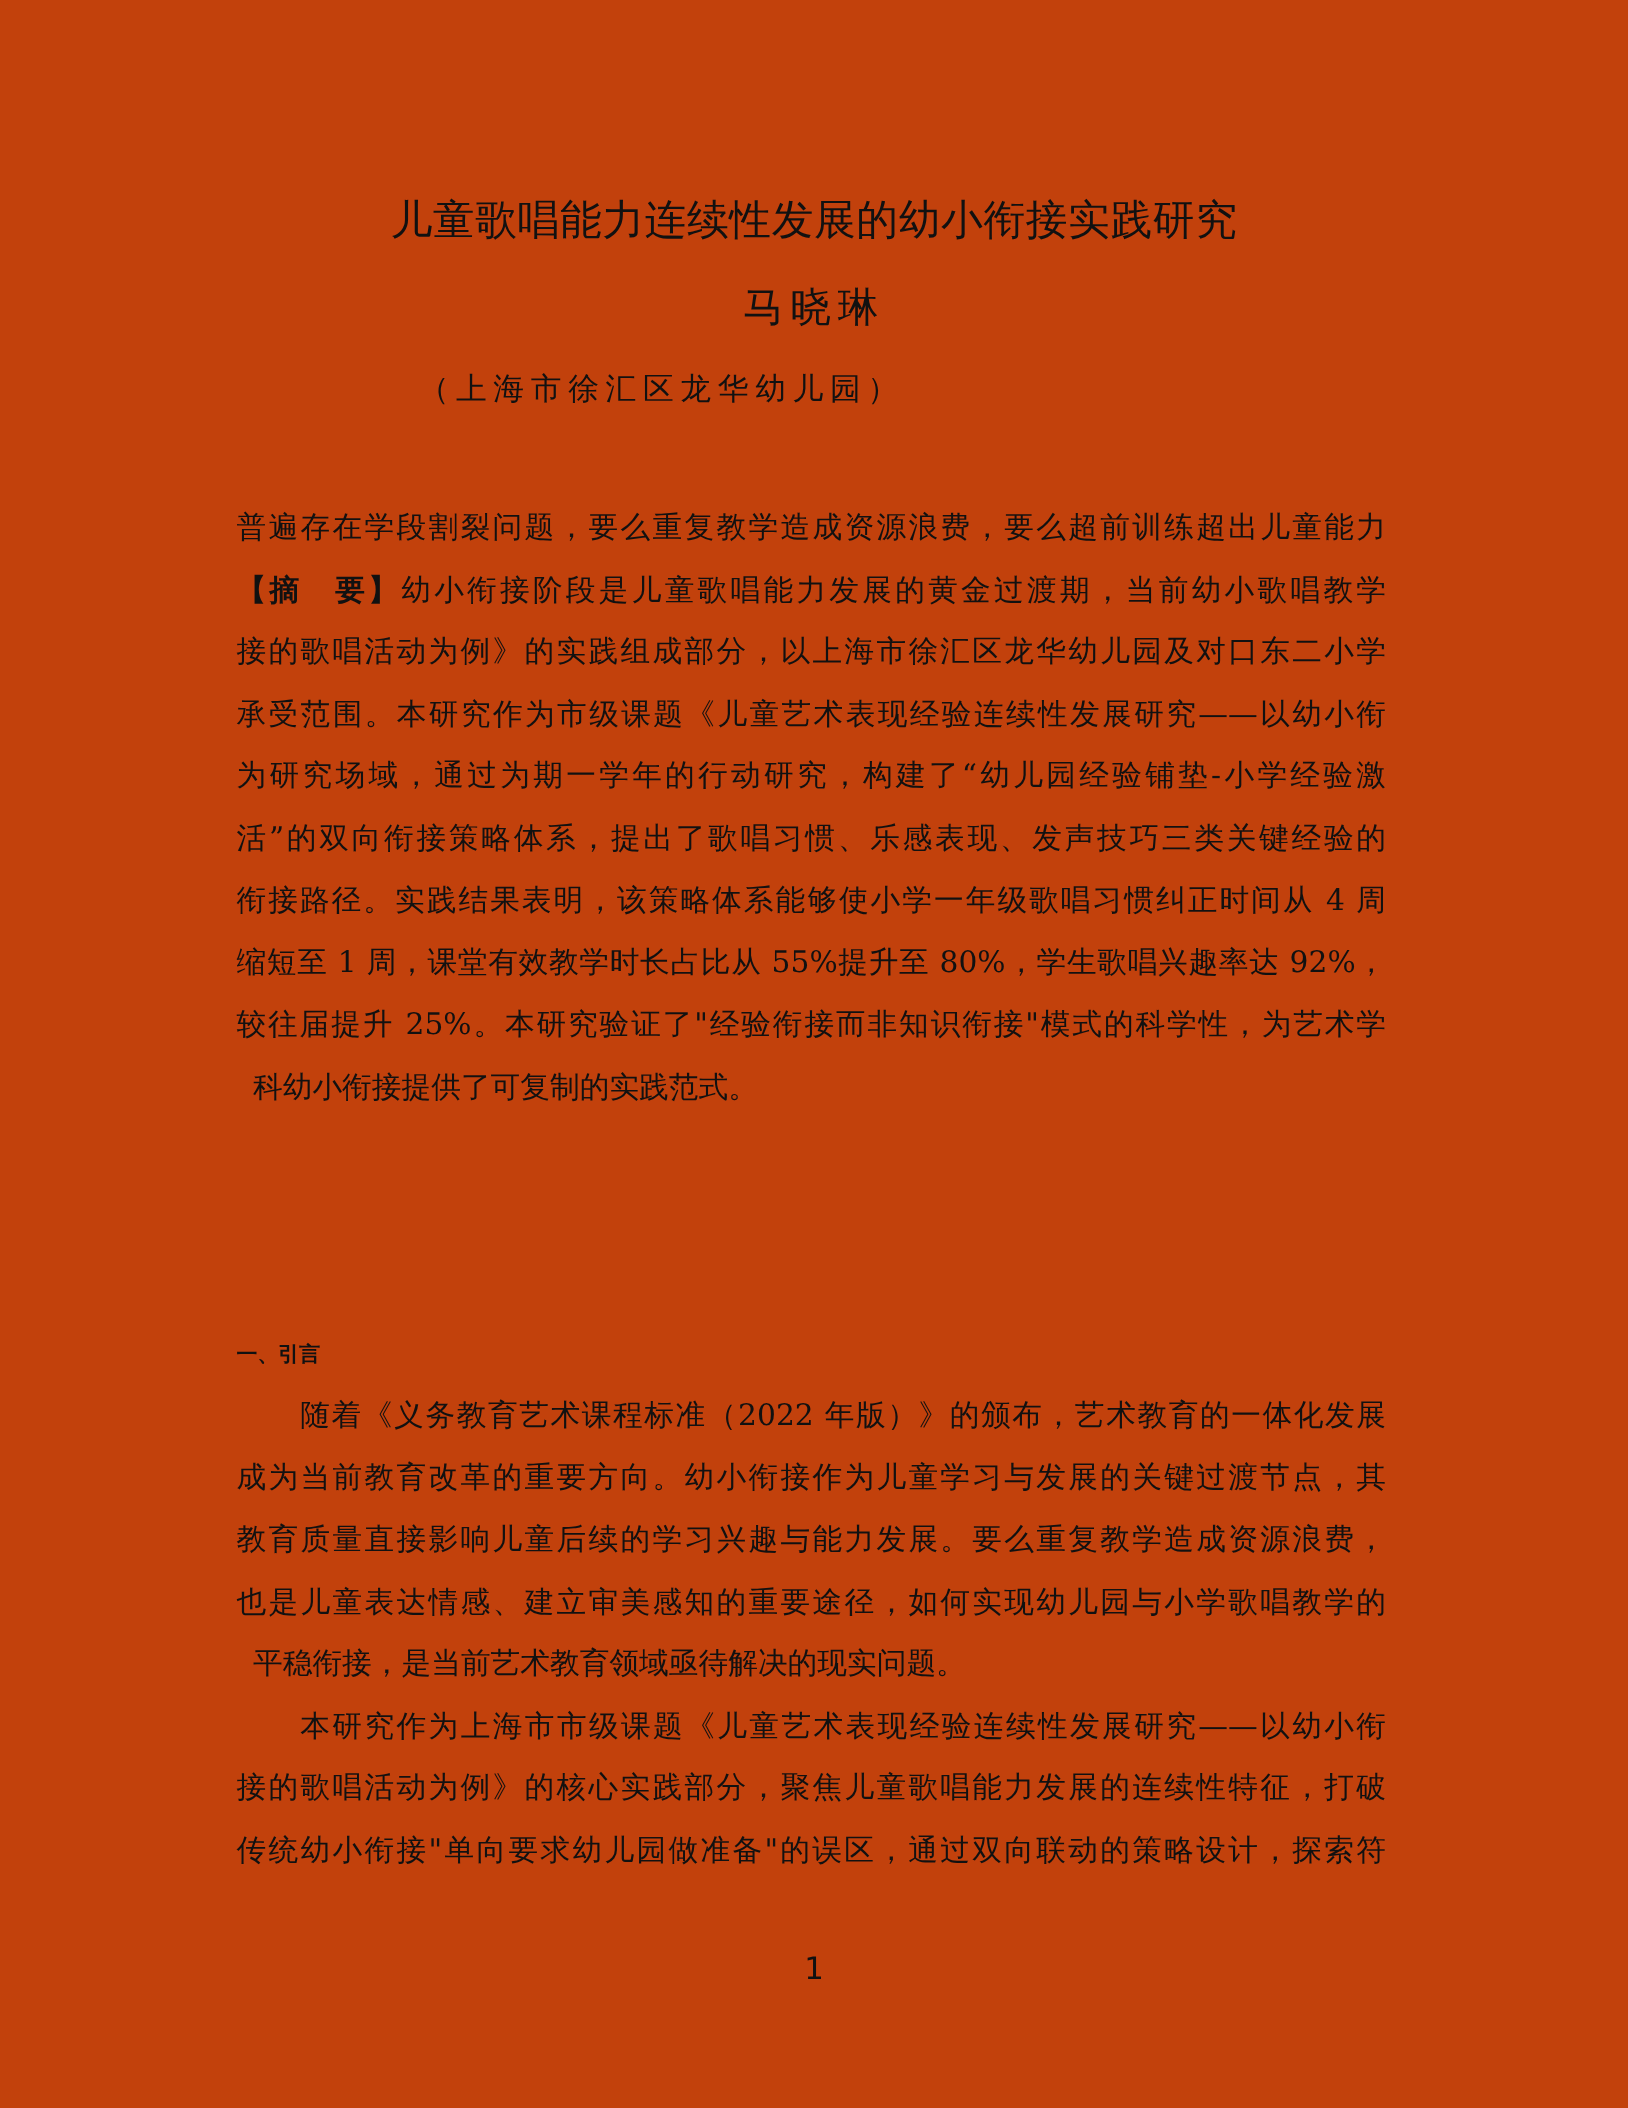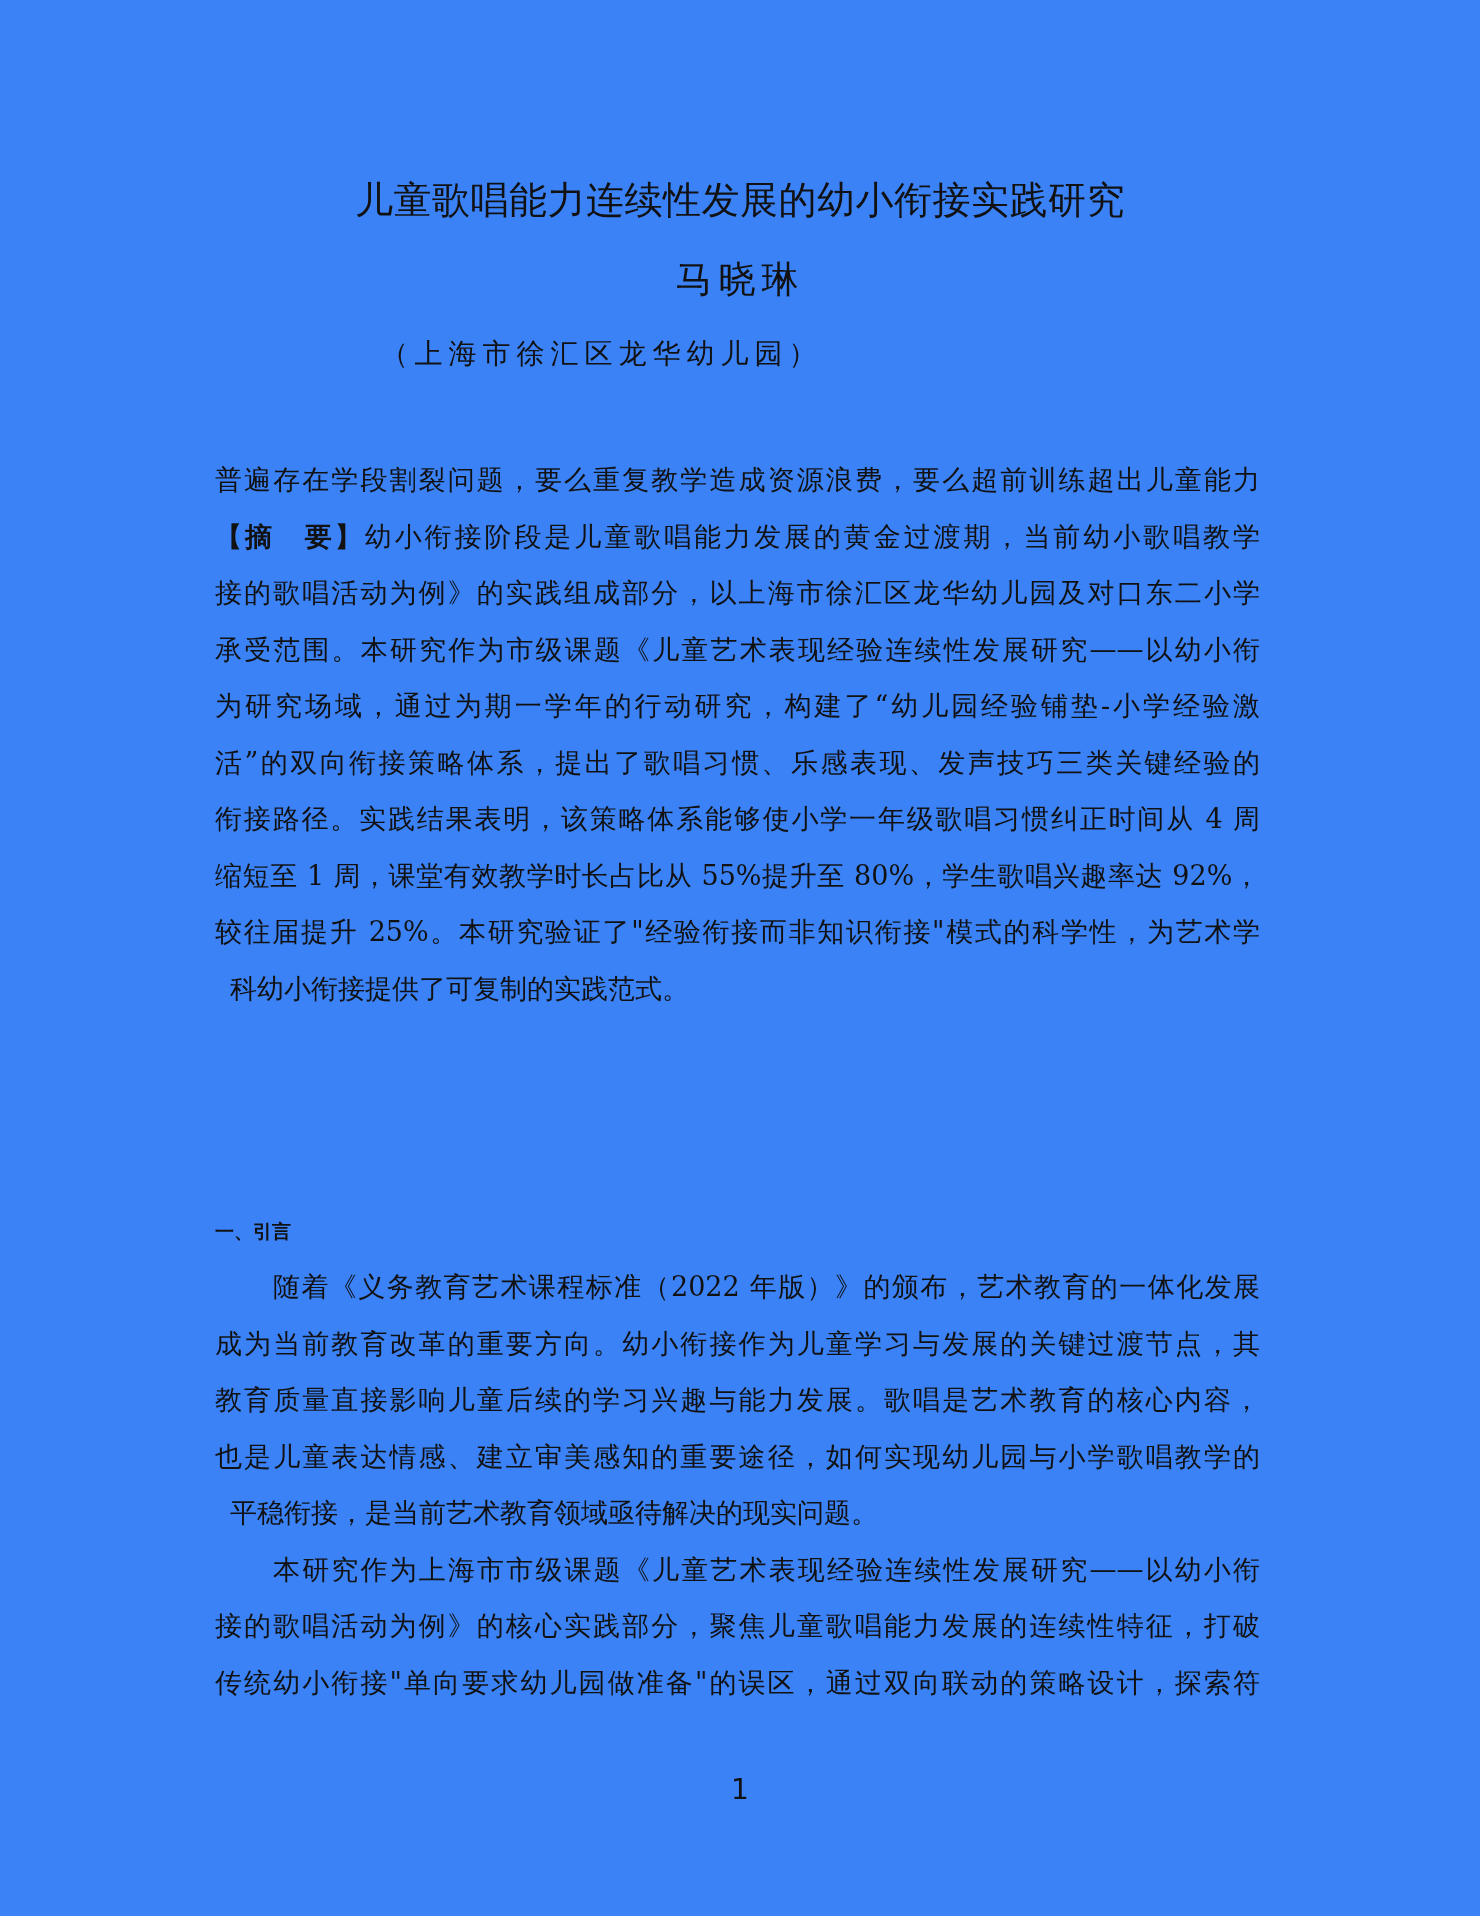--- a/index.html
+++ b/index.html
@@ -13,21 +13,21 @@
     position: relative;
     overflow: hidden;
     color: #111111;
     font-family: "DejaVu Serif", "Liberation Serif", serif;
   }
   .page {
     position: absolute;
     left: 0; top: 0;
     width: 1480px;
     height: 1916px;
-    background: #3b82f6;
+    background: #c2410c;
   }
   .title {
     position: absolute;
     top: 172px;
     left: 0;
     width: 1480px;
     text-align: center;
     font-family: "DejaVu Sans", "Liberation Sans", sans-serif;
     font-size: 38px;
     line-height: 56px;
@@ -125,21 +125,21 @@
     <span class="line">较往届提升 25%。本研究验证了"经验衔接而非知识衔接"模式的科学性，为艺术学</span>
     <span class="line last">科幼小衔接提供了可复制的实践范式。</span>
   </div>
 
 
   <div class="section-heading">一、引言</div>
 
   <div class="block intro">
     <span class="line indent">随着《义务教育艺术课程标准（2022 年版）》的颁布，艺术教育的一体化发展</span>
     <span class="line">成为当前教育改革的重要方向。幼小衔接作为儿童学习与发展的关键过渡节点，其</span>
-    <span class="line">教育质量直接影响儿童后续的学习兴趣与能力发展。歌唱是艺术教育的核心内容，</span>
+    <span class="line">教育质量直接影响儿童后续的学习兴趣与能力发展。要么重复教学造成资源浪费，</span>
     <span class="line">也是儿童表达情感、建立审美感知的重要途径，如何实现幼儿园与小学歌唱教学的</span>
     <span class="line last">平稳衔接，是当前艺术教育领域亟待解决的现实问题。</span>
     <span class="line indent">本研究作为上海市市级课题《儿童艺术表现经验连续性发展研究——以幼小衔</span>
     <span class="line">接的歌唱活动为例》的核心实践部分，聚焦儿童歌唱能力发展的连续性特征，打破</span>
     <span class="line">传统幼小衔接"单向要求幼儿园做准备"的误区，通过双向联动的策略设计，探索符</span>
   </div>
 
   <div class="page-number">1</div>
 
 </div>

